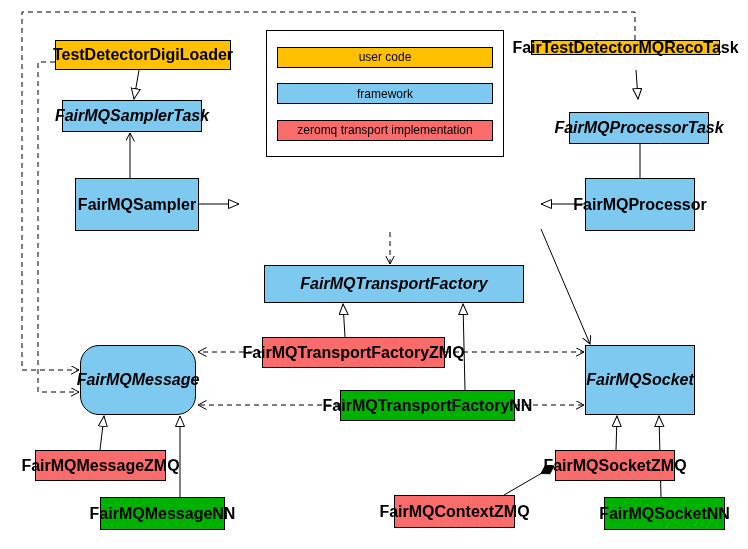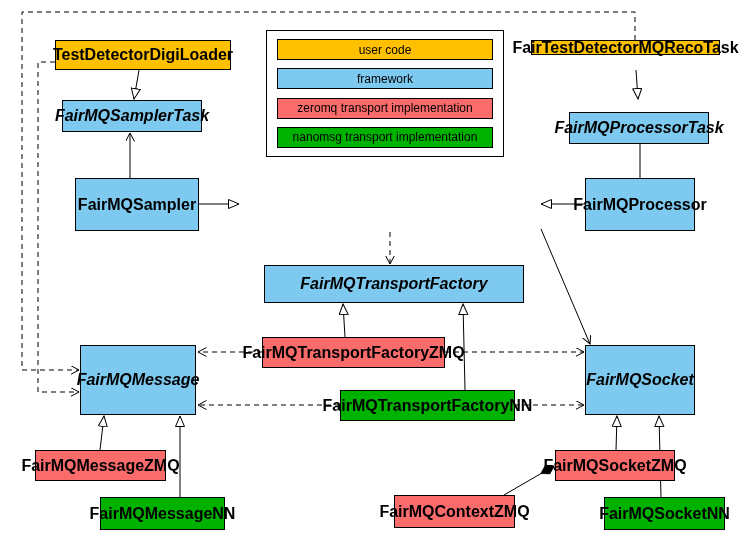--- a/index.html
+++ b/index.html
@@ -78,37 +78,36 @@
     <path d="M635,40 L635,12 L22,12 L22,370 L79,370" stroke="#000" fill="none" stroke-dasharray="5,4" marker-end="url(#vee)"></path>
     <path d="M55,62 L38,62 L38,392 L79,392" stroke="#000" fill="none" stroke-dasharray="5,4" marker-end="url(#vee)"></path>
 
     <path d="M504,495 L554,466" stroke="#000" fill="none" marker-end="url(#diam)"></path>
   </svg>
 
   <div class="legend">
     <div class="legend-item" style="background-color: rgb(255, 192, 0);">user code</div>
     <div class="legend-item" style="background-color: rgb(126, 201, 240);">framework</div>
     <div class="legend-item" style="background-color: rgb(250, 107, 107);">zeromq transport implementation</div>
-    <div class="legend-item" style="background-color: rgb(0, 178, 0);">nanomsg transport implementation</div>
   </div>
 
   <div class="node" style="left: 55px; top: 40px; width: 176px; height: 30px; background-color: rgb(255, 192, 0);">TestDetectorDigiLoader</div>
   <div class="node" style="left: 531px; top: 40px; width: 189px; height: 15px; background-color: rgb(255, 192, 0);">FairTestDetectorMQRecoTask</div>
 
   <div class="node abstract" style="left: 62px; top: 100px; width: 140px; height: 32px; background-color: rgb(126, 201, 240);">FairMQSamplerTask</div>
   <div class="node abstract" style="left: 569px; top: 112px; width: 140px; height: 32px; background-color: rgb(126, 201, 240);">FairMQProcessorTask</div>
 
   <div class="node" style="left: 75px; top: 178px; width: 124px; height: 53px; background-color: rgb(126, 201, 240);">FairMQSampler</div>
   <div class="node" style="left: 585px; top: 178px; width: 110px; height: 53px; background-color: rgb(126, 201, 240);">FairMQProcessor</div>
 
   <div class="node abstract" style="left: 264px; top: 265px; width: 260px; height: 38px; background-color: rgb(126, 201, 240);">FairMQTransportFactory</div>
   <div class="node" style="left: 262px; top: 337px; width: 183px; height: 31px; background-color: rgb(250, 107, 107);">FairMQTransportFactoryZMQ</div>
   <div class="node" style="left: 340px; top: 390px; width: 175px; height: 31px; background-color: rgb(0, 178, 0);">FairMQTransportFactoryNN</div>
 
-  <div class="node abstract" style="left: 80px; top: 345px; width: 116px; height: 70px; background-color: rgb(126, 201, 240);">FairMQMessage</div>
+  <div class="node abstract" style="left: 80px; top: 345px; width: 116px; height: 70px; background-color: rgb(126, 201, 240); border-radius: 19px;">FairMQMessage</div>
   <div class="node abstract" style="left: 585px; top: 345px; width: 110px; height: 70px; background-color: rgb(126, 201, 240);">FairMQSocket</div>
 
   <div class="node" style="left: 35px; top: 450px; width: 131px; height: 31px; background-color: rgb(250, 107, 107);">FairMQMessageZMQ</div>
   <div class="node" style="left: 100px; top: 497px; width: 125px; height: 33px; background-color: rgb(0, 178, 0);">FairMQMessageNN</div>
 
   <div class="node" style="left: 555px; top: 450px; width: 120px; height: 31px; background-color: rgb(250, 107, 107);">FairMQSocketZMQ</div>
   <div class="node" style="left: 394px; top: 495px; width: 121px; height: 33px; background-color: rgb(250, 107, 107);">FairMQContextZMQ</div>
   <div class="node" style="left: 604px; top: 497px; width: 121px; height: 33px; background-color: rgb(0, 178, 0);">FairMQSocketNN</div>
 
 </div>

